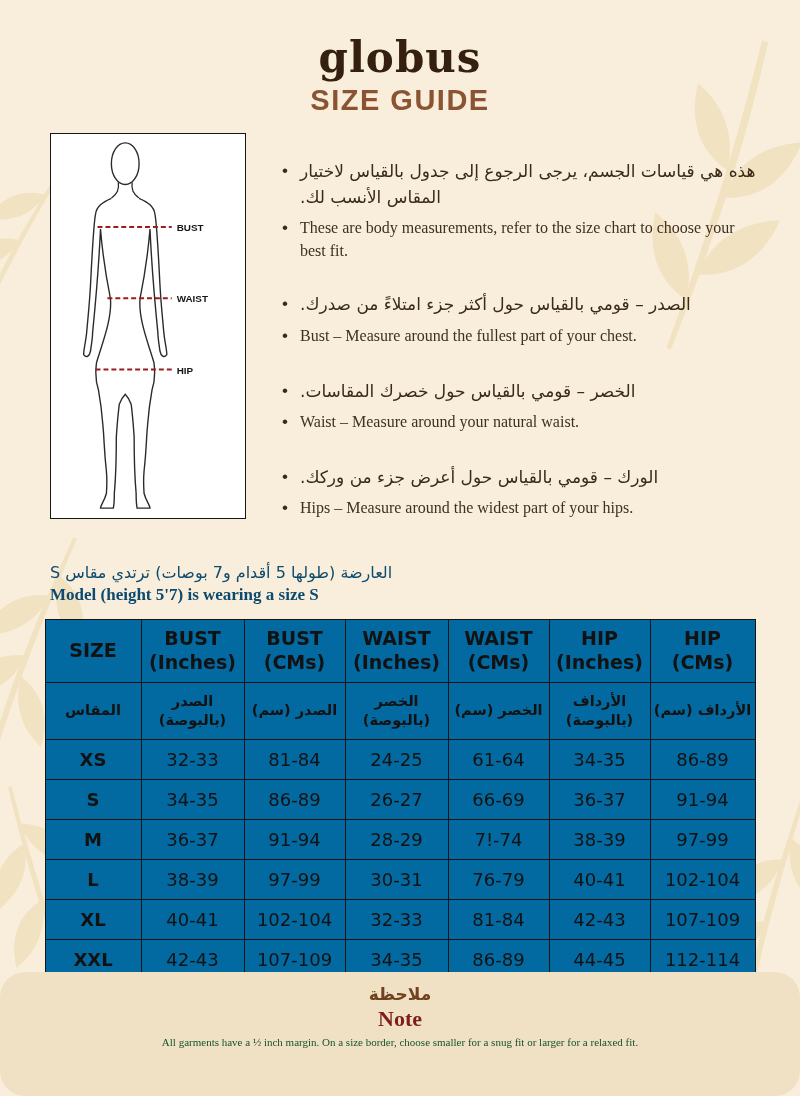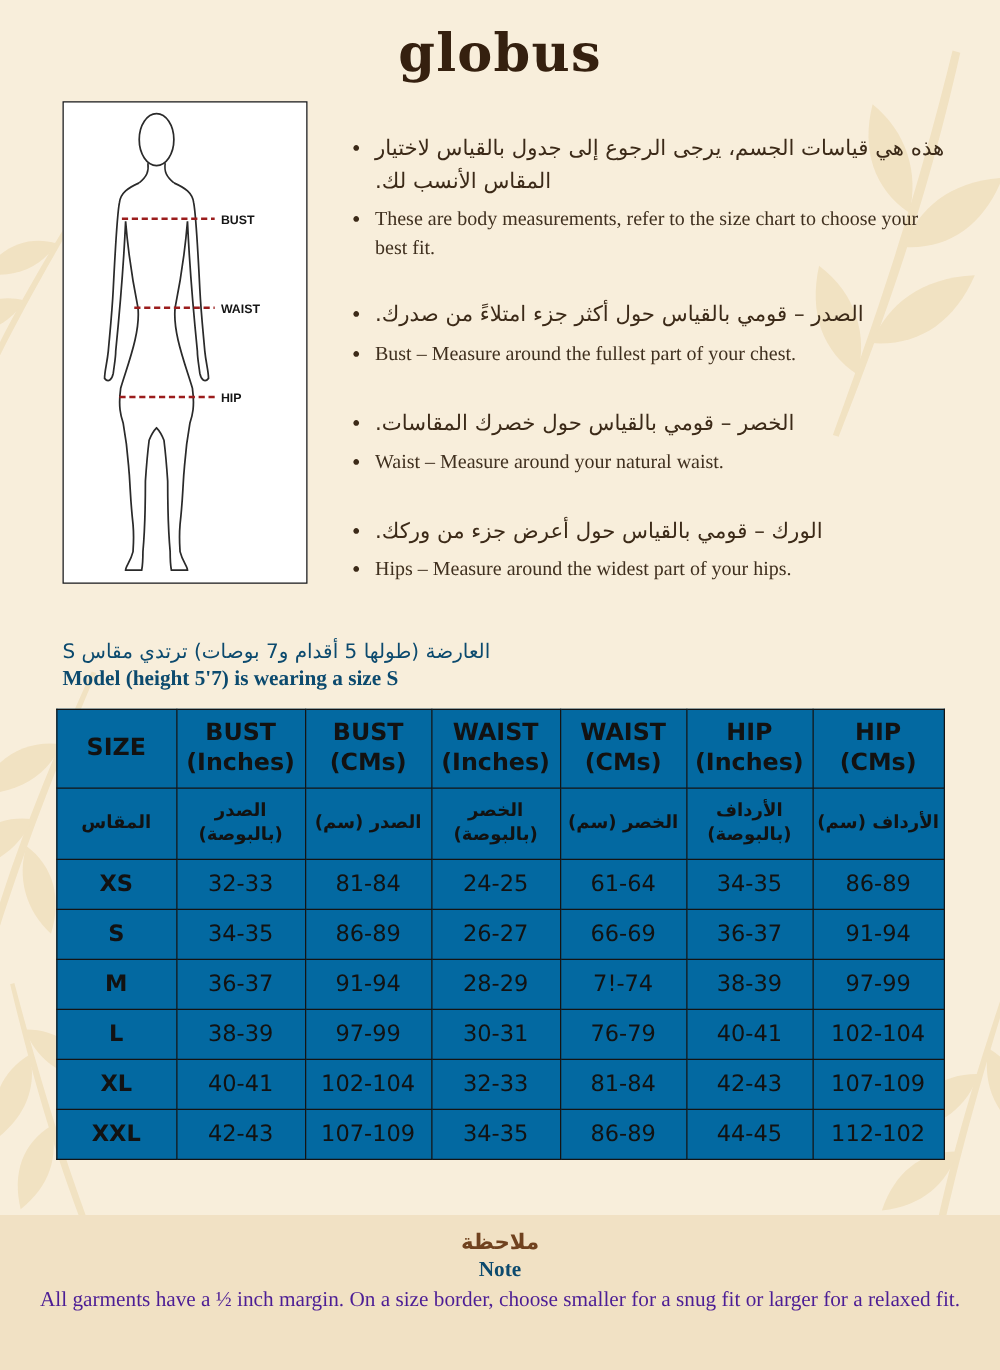--- a/index.html
+++ b/index.html
@@ -13,21 +13,21 @@
   }
   .leaf { position: absolute; z-index: 0; opacity: .7; }
   .leaf-tr { top: 28px; right: -24px; width: 200px; height: 340px; transform: rotate(197deg); }
   .leaf-tl { top: 130px; left: -46px; width: 130px; height: 220px; transform: rotate(28deg); }
   .leaf-ml { top: 520px; left: -55px; width: 160px; height: 270px; transform: rotate(20deg); }
   .leaf-bl { bottom: 70px; left: -35px; width: 150px; height: 250px; transform: rotate(-18deg); }
   .leaf-br { bottom: 40px; right: -45px; width: 160px; height: 270px; transform: rotate(14deg); }
 
   .content { position: relative; z-index: 1; }
 
-  header { text-align: center; padding-top: 21px; }
+  header { text-align: center; padding-top: 36px; }
   .logo {
     font-family: "DejaVu Serif", serif;
     font-weight: 700;
     font-size: 42px;
     line-height: 1.05;
     color: #35200f;
     letter-spacing: 1px;
   }
   .title {
     font-family: "Liberation Sans", sans-serif;
@@ -95,25 +95,26 @@
 
   .note-band {
     position: absolute;
     left: 0; right: 0; bottom: 0;
     height: 124px;
     background: #f1e1c4;
     z-index: 1;
     text-align: center;
     box-sizing: border-box;
     padding: 12px 28px 0;
+    border-radius: 25px;
   }
   .note-title-ar { font-size: 17px; font-weight: 700; color: #70421f; font-family: "DejaVu Sans", sans-serif; }
-  .note-title-en { font-size: 17px; font-weight: 700; color: #0c4a6e; margin-top: 2px; font-family: "Liberation Serif", serif; }
+  .note-title-en { font-size: 22px; font-weight: 700; color: #7f1d1d; margin-top: 2px; font-family: "Liberation Serif", serif; }
   .note-ar { font-size: 13.5px; color: #543a20; margin-top: 7px; font-family: "DejaVu Sans", sans-serif; }
-  .note-en { font-size: 17px; color: #4c1d95; margin-top: 4px; font-family: "Liberation Serif", serif; }
+  .note-en { font-size: 11px; color: #14532d; margin-top: 4px; font-family: "Liberation Serif", serif; }
 </style>
 </head>
 <body>
 
 <div class="page">
 
   <svg class="leaf leaf-tr" viewBox="0 0 120 210">
     <g fill="#efddb8">
       <path d="M62,205 C58,150 57,95 64,6 L67,6 C62,95 63,150 66,205 Z"></path>
       <path d="M62,55 C40,60 26,76 23,102 C48,93 60,76 62,55 Z"></path>
@@ -152,20 +153,21 @@
       <path d="M62,205 C58,150 57,95 64,6 L67,6 C62,95 63,150 66,205 Z"></path>
       <path d="M62,55 C40,60 26,76 23,102 C48,93 60,76 62,55 Z"></path>
       <path d="M64,38 C84,44 96,60 98,84 C76,76 65,58 64,38 Z"></path>
       <path d="M61,105 C39,110 26,127 24,152 C48,143 59,126 61,105 Z"></path>
     </g>
   </svg>
 
   <div class="content">
     <header>
       <div class="logo">globus</div>
+      <div class="title">SIZE GUIDE</div>
     </header>
 
     <section class="top">
       <div class="figure-box">
         <svg viewBox="0 0 196 386">
           <ellipse cx="75" cy="29" rx="14" ry="21" fill="#ffffff" stroke="#2a2a2a" stroke-width="1.4"></ellipse>
           <path d="M68,48 C69,55 67,59 61,64 M82,48 C81,55 83,59 89,64" fill="none" stroke="#2a2a2a" stroke-width="1.3"></path>
           <path d="M61,64 C52,68 46,72 45,80 C43,90 42,110 40,150 C39,170 37,188 36,200 C35,210 33,216 33,222 C36,226 39,223 40,218 C41,210 42,205 42,200 C44,180 48,140 50,95 C52,120 56,145 60,165 C62,185 52,210 46,230 C44,245 46,252 48,258 C52,280 52,290 53,300 C54,315 54,322 56,340 C57,352 56,360 56,362 C54,370 50,374 50,377 L63,377 C64,372 64,367 64,362 C66,340 66,320 66,305 C67,290 68,280 69,272 C71,267 73,264 75,262 C77,264 79,267 81,272 C82,280 83,290 84,305 C84,320 84,340 86,362 C86,367 86,372 87,377 L100,377 C100,374 96,370 94,362 C94,360 93,352 94,340 C96,322 96,315 97,300 C98,290 98,280 102,258 C104,252 106,245 104,230 C98,210 88,185 90,165 C94,145 98,120 100,95 C102,140 106,180 108,200 C108,205 109,210 110,218 C111,223 114,226 117,222 C117,216 115,210 114,200 C113,188 111,170 110,150 C108,110 107,90 105,80 C104,72 98,68 89,64" fill="#ffffff" stroke="#2a2a2a" stroke-width="1.4"></path>
           <line x1="47" y1="93" x2="122" y2="93" stroke="#9b1d1d" stroke-width="2" stroke-dasharray="5 3"></line>
           <line x1="57" y1="165" x2="122" y2="165" stroke="#9b1d1d" stroke-width="2" stroke-dasharray="5 3"></line>
@@ -343,21 +345,21 @@
           <td>42-43</td>
           <td>107-109</td>
         </tr>
         <tr>
           <td class="size-col">XXL</td>
           <td>42-43</td>
           <td>107-109</td>
           <td>34-35</td>
           <td>86-89</td>
           <td>44-45</td>
-          <td>112-102</td>
+          <td>112-114</td>
         </tr>
       </tbody>
     </table>
   </div>
 
   <footer class="note-band">
     <div class="note-title-ar" dir="rtl">ملاحظة</div>
     <div class="note-title-en">Note</div>
     <div class="note-en">All garments have a ½ inch margin. On a size border, choose smaller for a snug fit or larger for a relaxed fit.</div>
   </footer>

